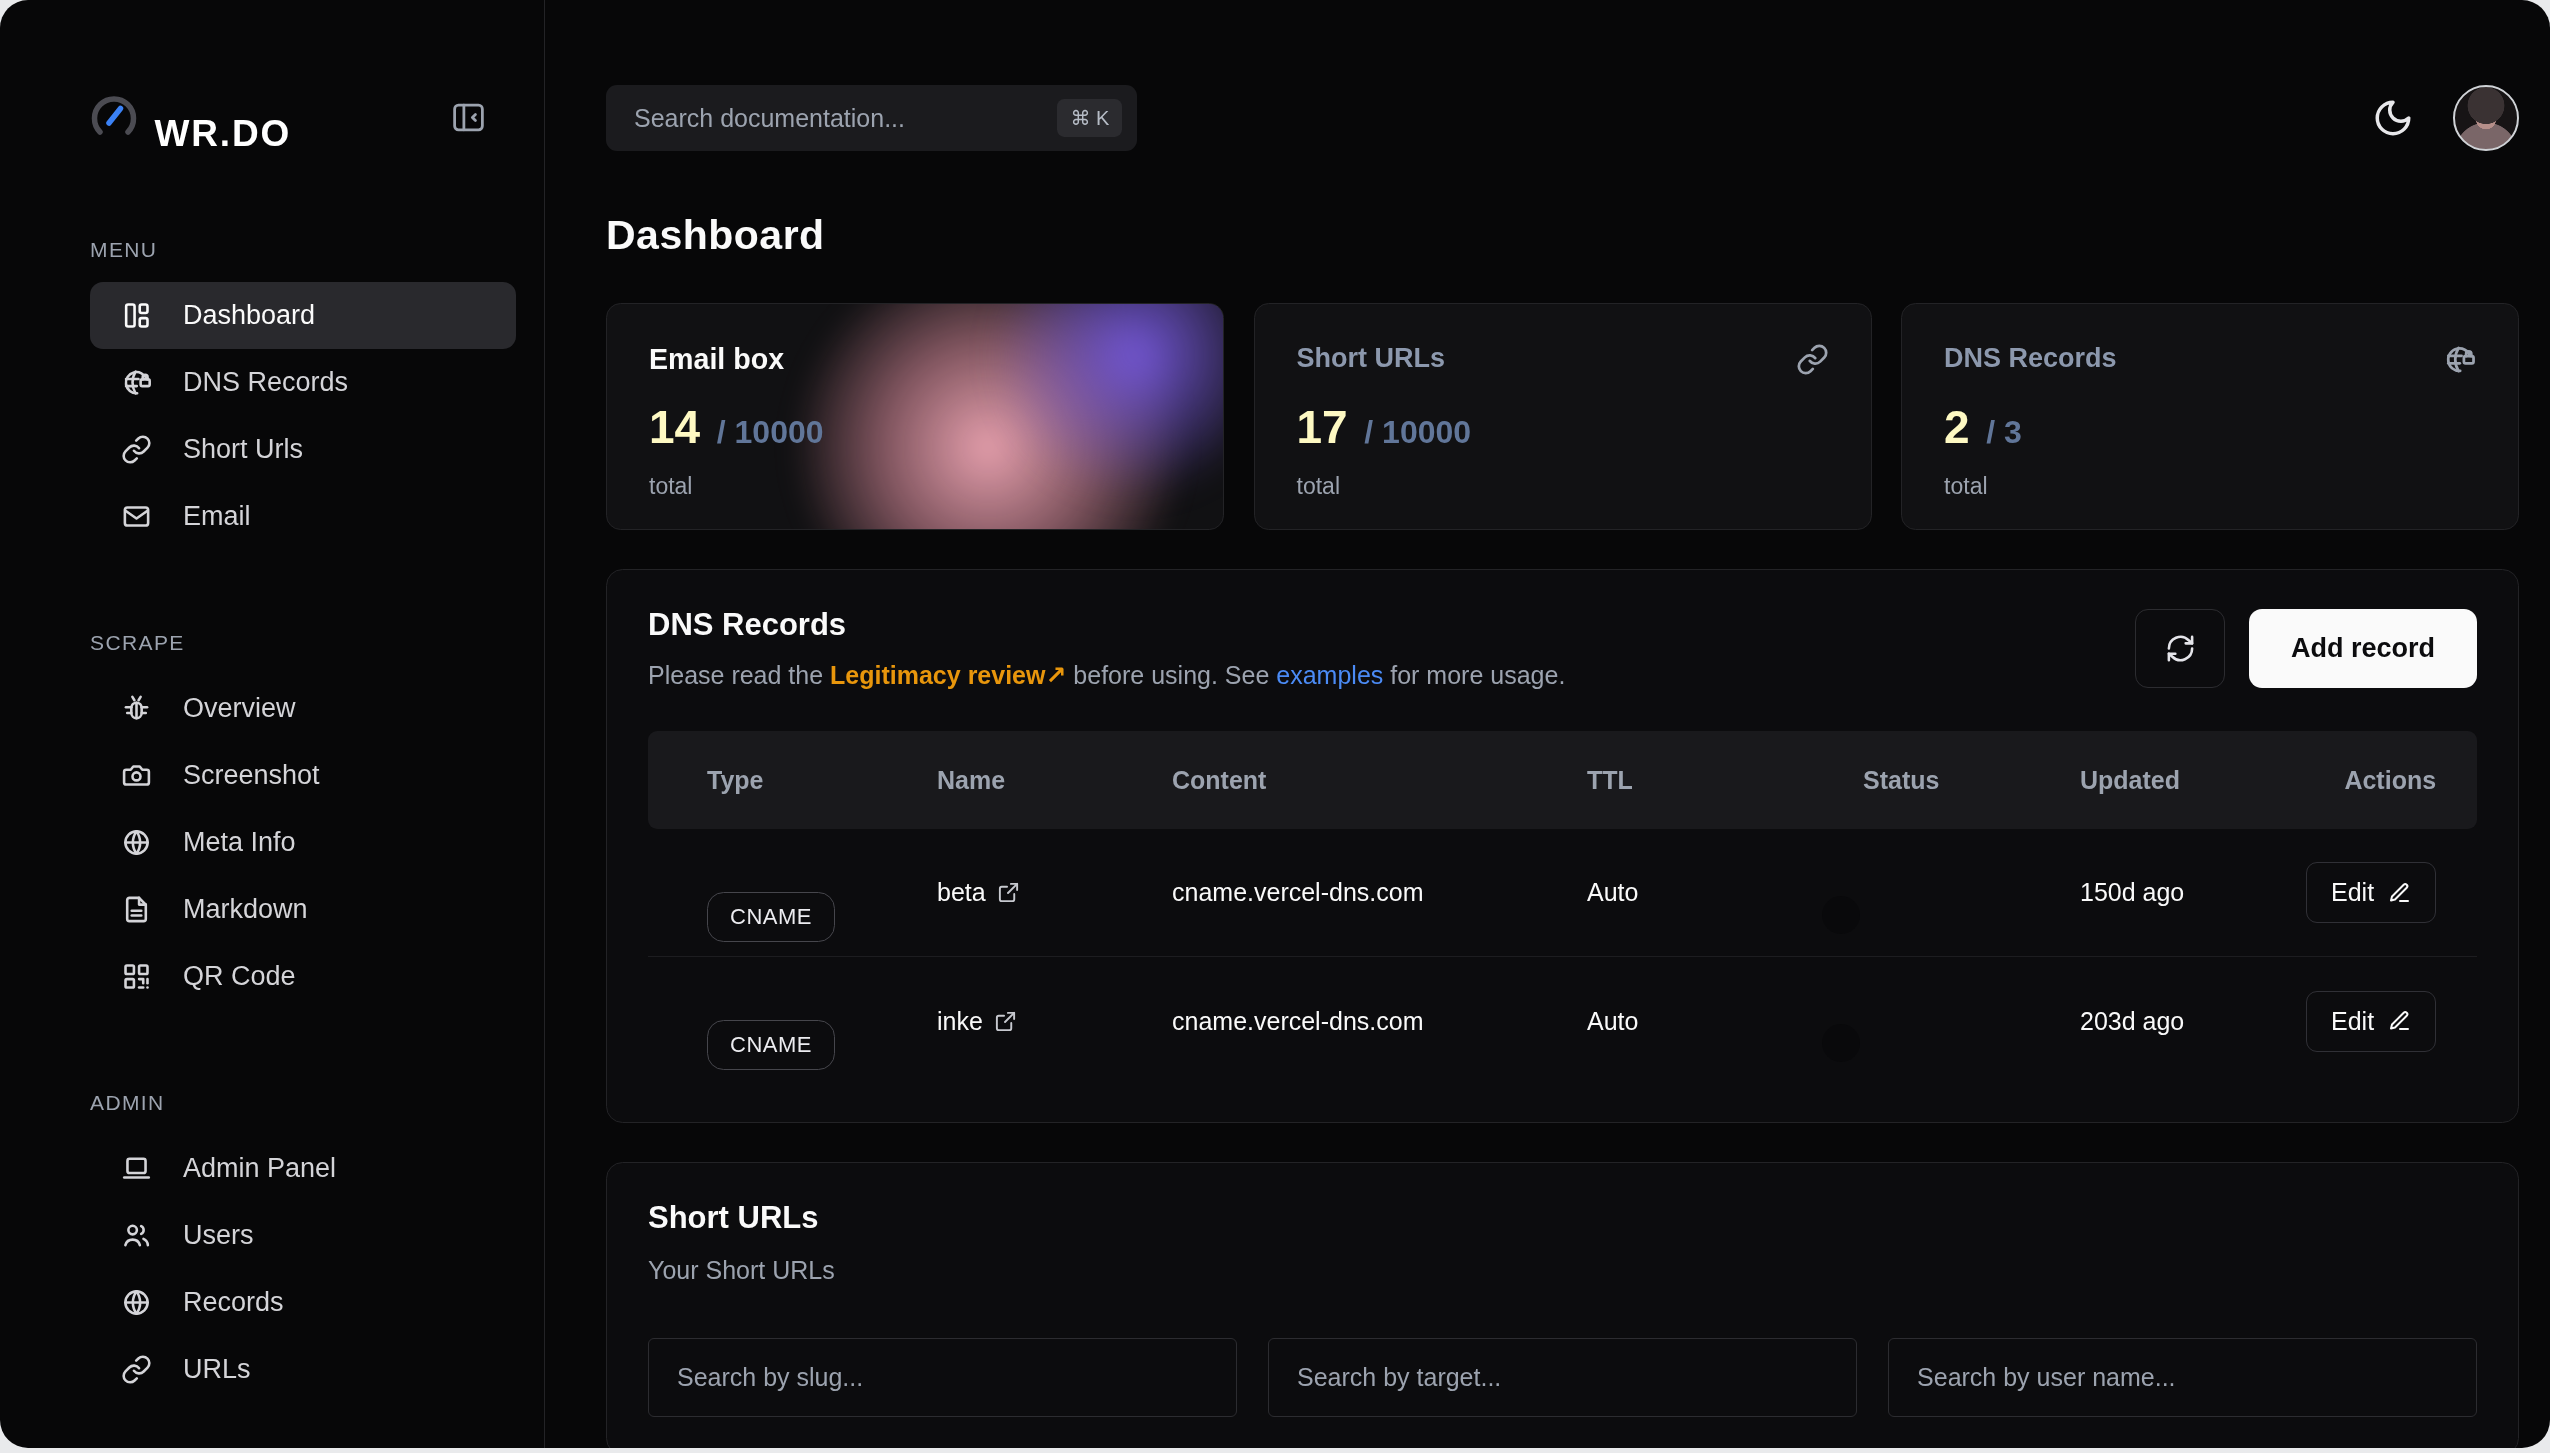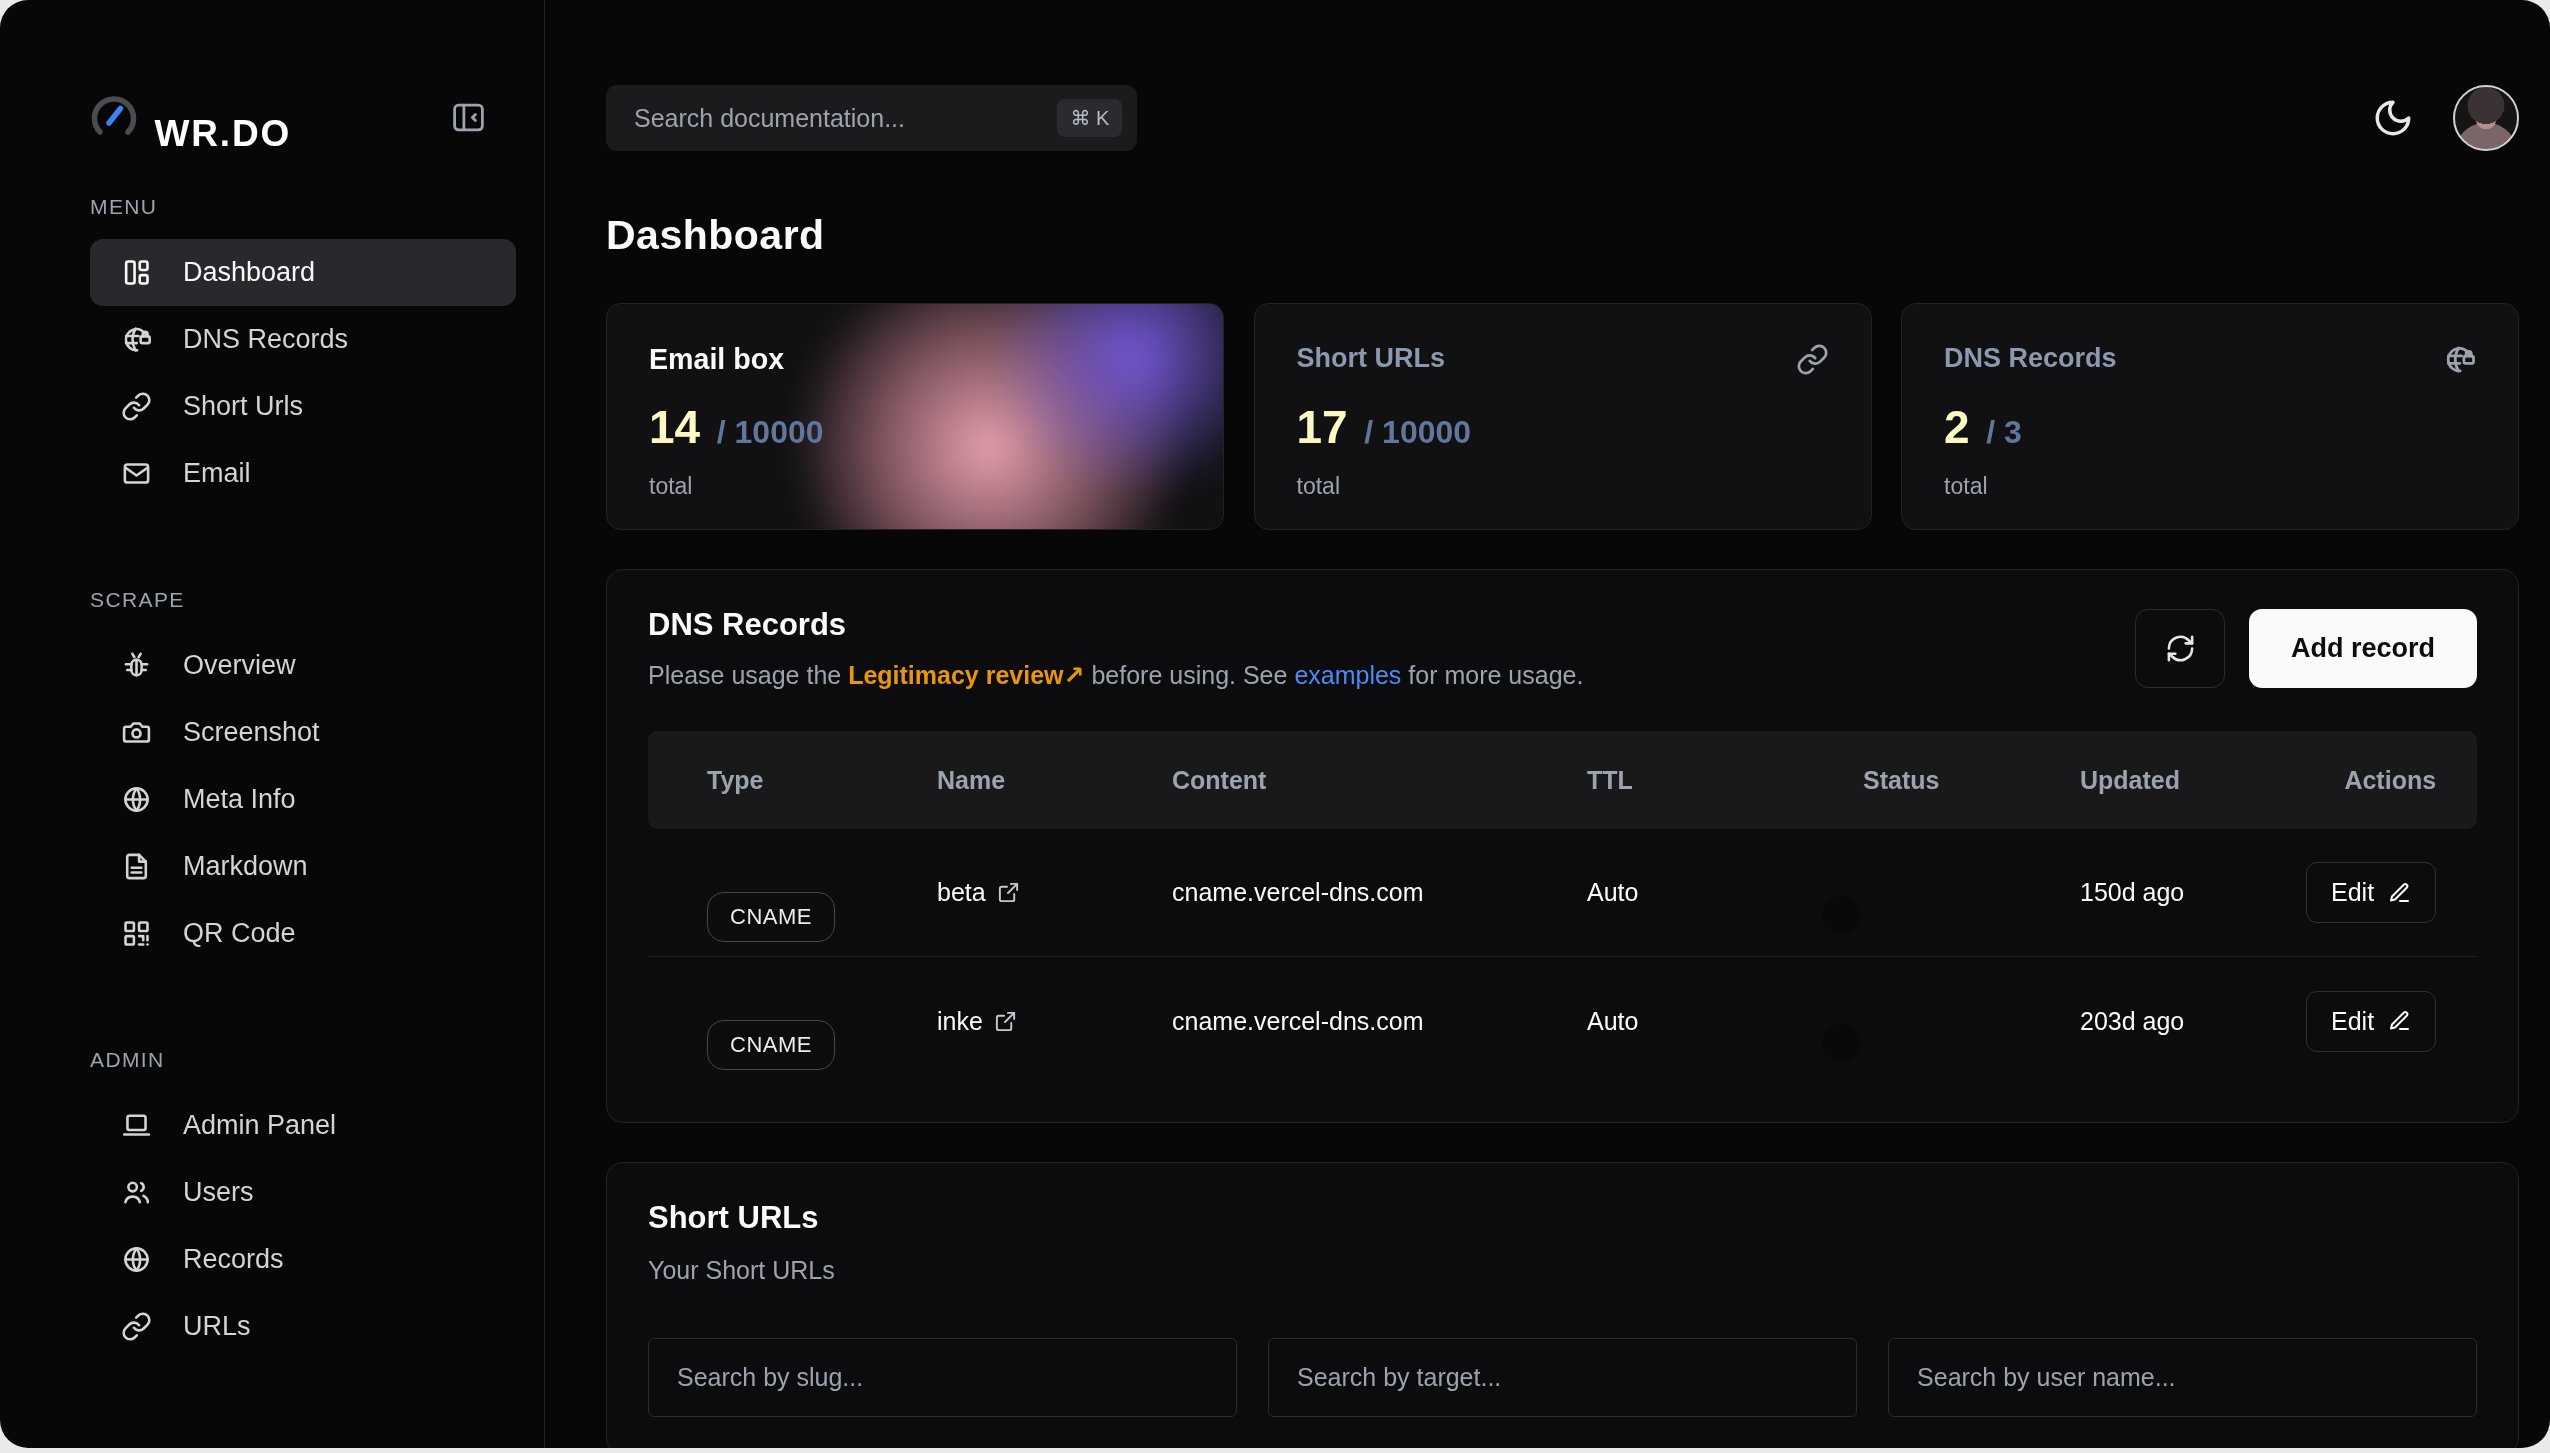--- a/index.html
+++ b/index.html
@@ -19,21 +19,21 @@
   .sidebar {
     width:545px; flex:0 0 545px; height:100%;
     border-right:0.9px solid #232326;
     padding:79px 28px 0 90px;
   }
   .logo-row { display:flex; align-items:center; }
   .logo-mark { width:48px; height:48px; flex:0 0 auto; }
   .logo-text { font-size:37px; font-weight:800; letter-spacing:1.8px; margin-left:16.6px; color:#fff;margin-top:34px; }
   .collapse-btn { margin-left:auto; margin-right:29.5px; color:#9ca3af; width:37px; height:37px; cursor:pointer; }
   .nav-section { margin-top:81px; }
-  .nav-section.first { margin-top:40px; }
+  .nav-section.first { margin-top:83px; }
   .nav-label { font-size:21px; color:#9ca3af; letter-spacing:1.4px; margin-bottom:20px; }
   .nav-item {
     display:flex; align-items:center; gap:31px;
     height:67px; padding:0 31px; border-radius:13px;
     color:#d4d4d8; font-size:27px; cursor:pointer;
   }
   .nav-item.active { background:#29292d; color:#fafafa; }
   .nav-item svg { width:31px; height:31px; flex:0 0 auto; }
   
   .main { flex:1; padding:0 123px 0 61px; position:relative; }
@@ -375,21 +375,21 @@
         </div>
         <div class="card-caption">total</div>
       </div>
     </div>
 
     <section class="panel">
       <div class="panel-head">
         <div>
           <div class="panel-title">DNS Records</div>
           <div class="panel-desc">
-            <span>Please usage the </span><span class="lk-orange">Legitimacy review</span><span class="lk-arrow">↗</span><span> before using. See </span><span class="lk-blue">examples</span><span> for more usage.</span>
+            <span>Please read the </span><span class="lk-orange">Legitimacy review</span><span class="lk-arrow">↗</span><span> before using. See </span><span class="lk-blue">examples</span><span> for more usage.</span>
           </div>
         </div>
         <div class="panel-actions">
           <button class="icon-btn">
             <svg viewBox="0 0 24 24" fill="none" stroke="currentColor" stroke-width="2" stroke-linecap="round" stroke-linejoin="round">
                 <path d="M3 12a9 9 0 0 1 15.3-6.4L21 8"></path>
                 <path d="M21 3v5h-5"></path>
                 <path d="M21 12a9 9 0 0 1-15.3 6.4L3 16"></path>
                 <path d="M3 21v-5h5"></path>
               </svg>

